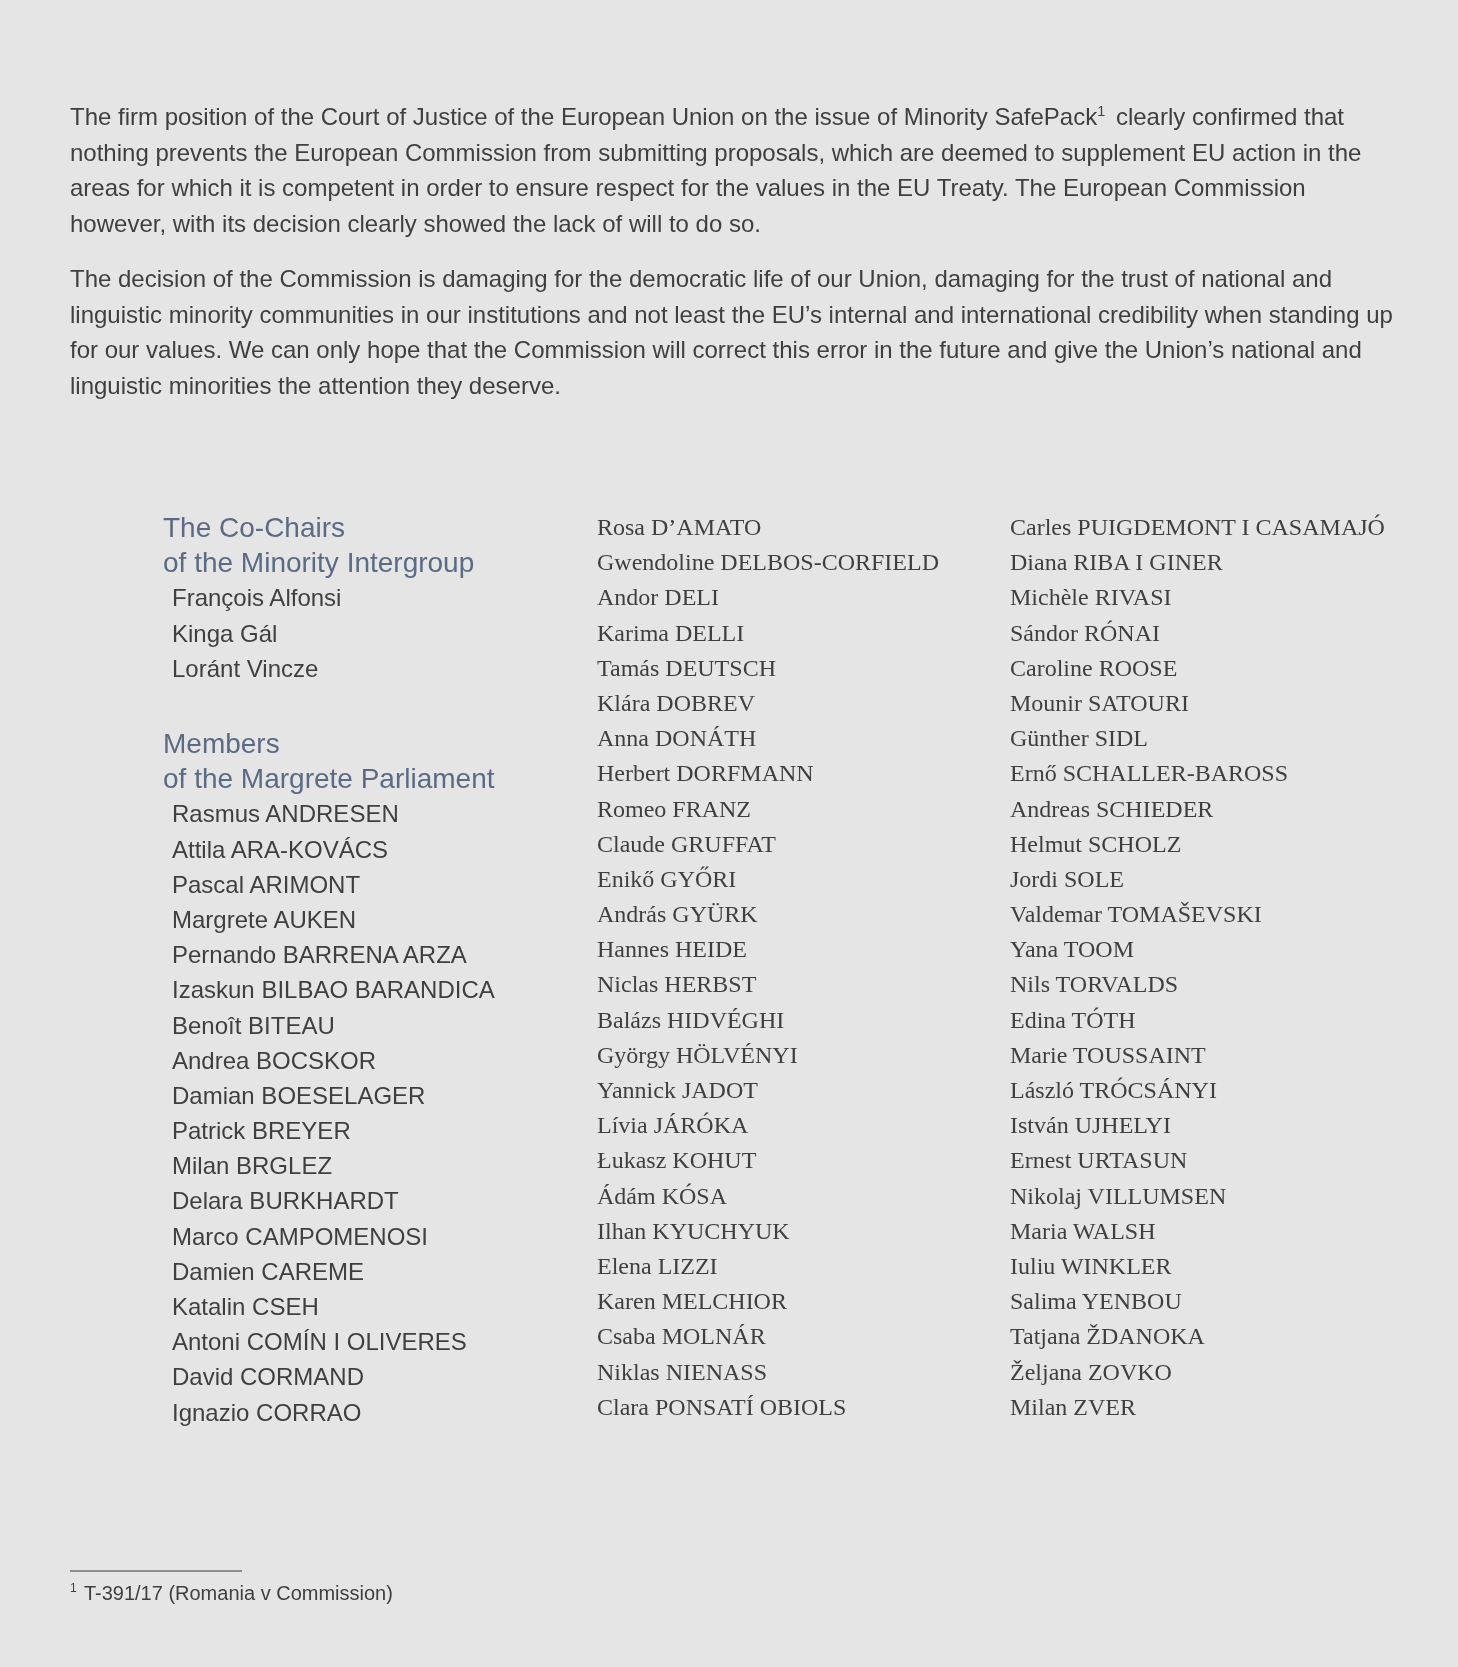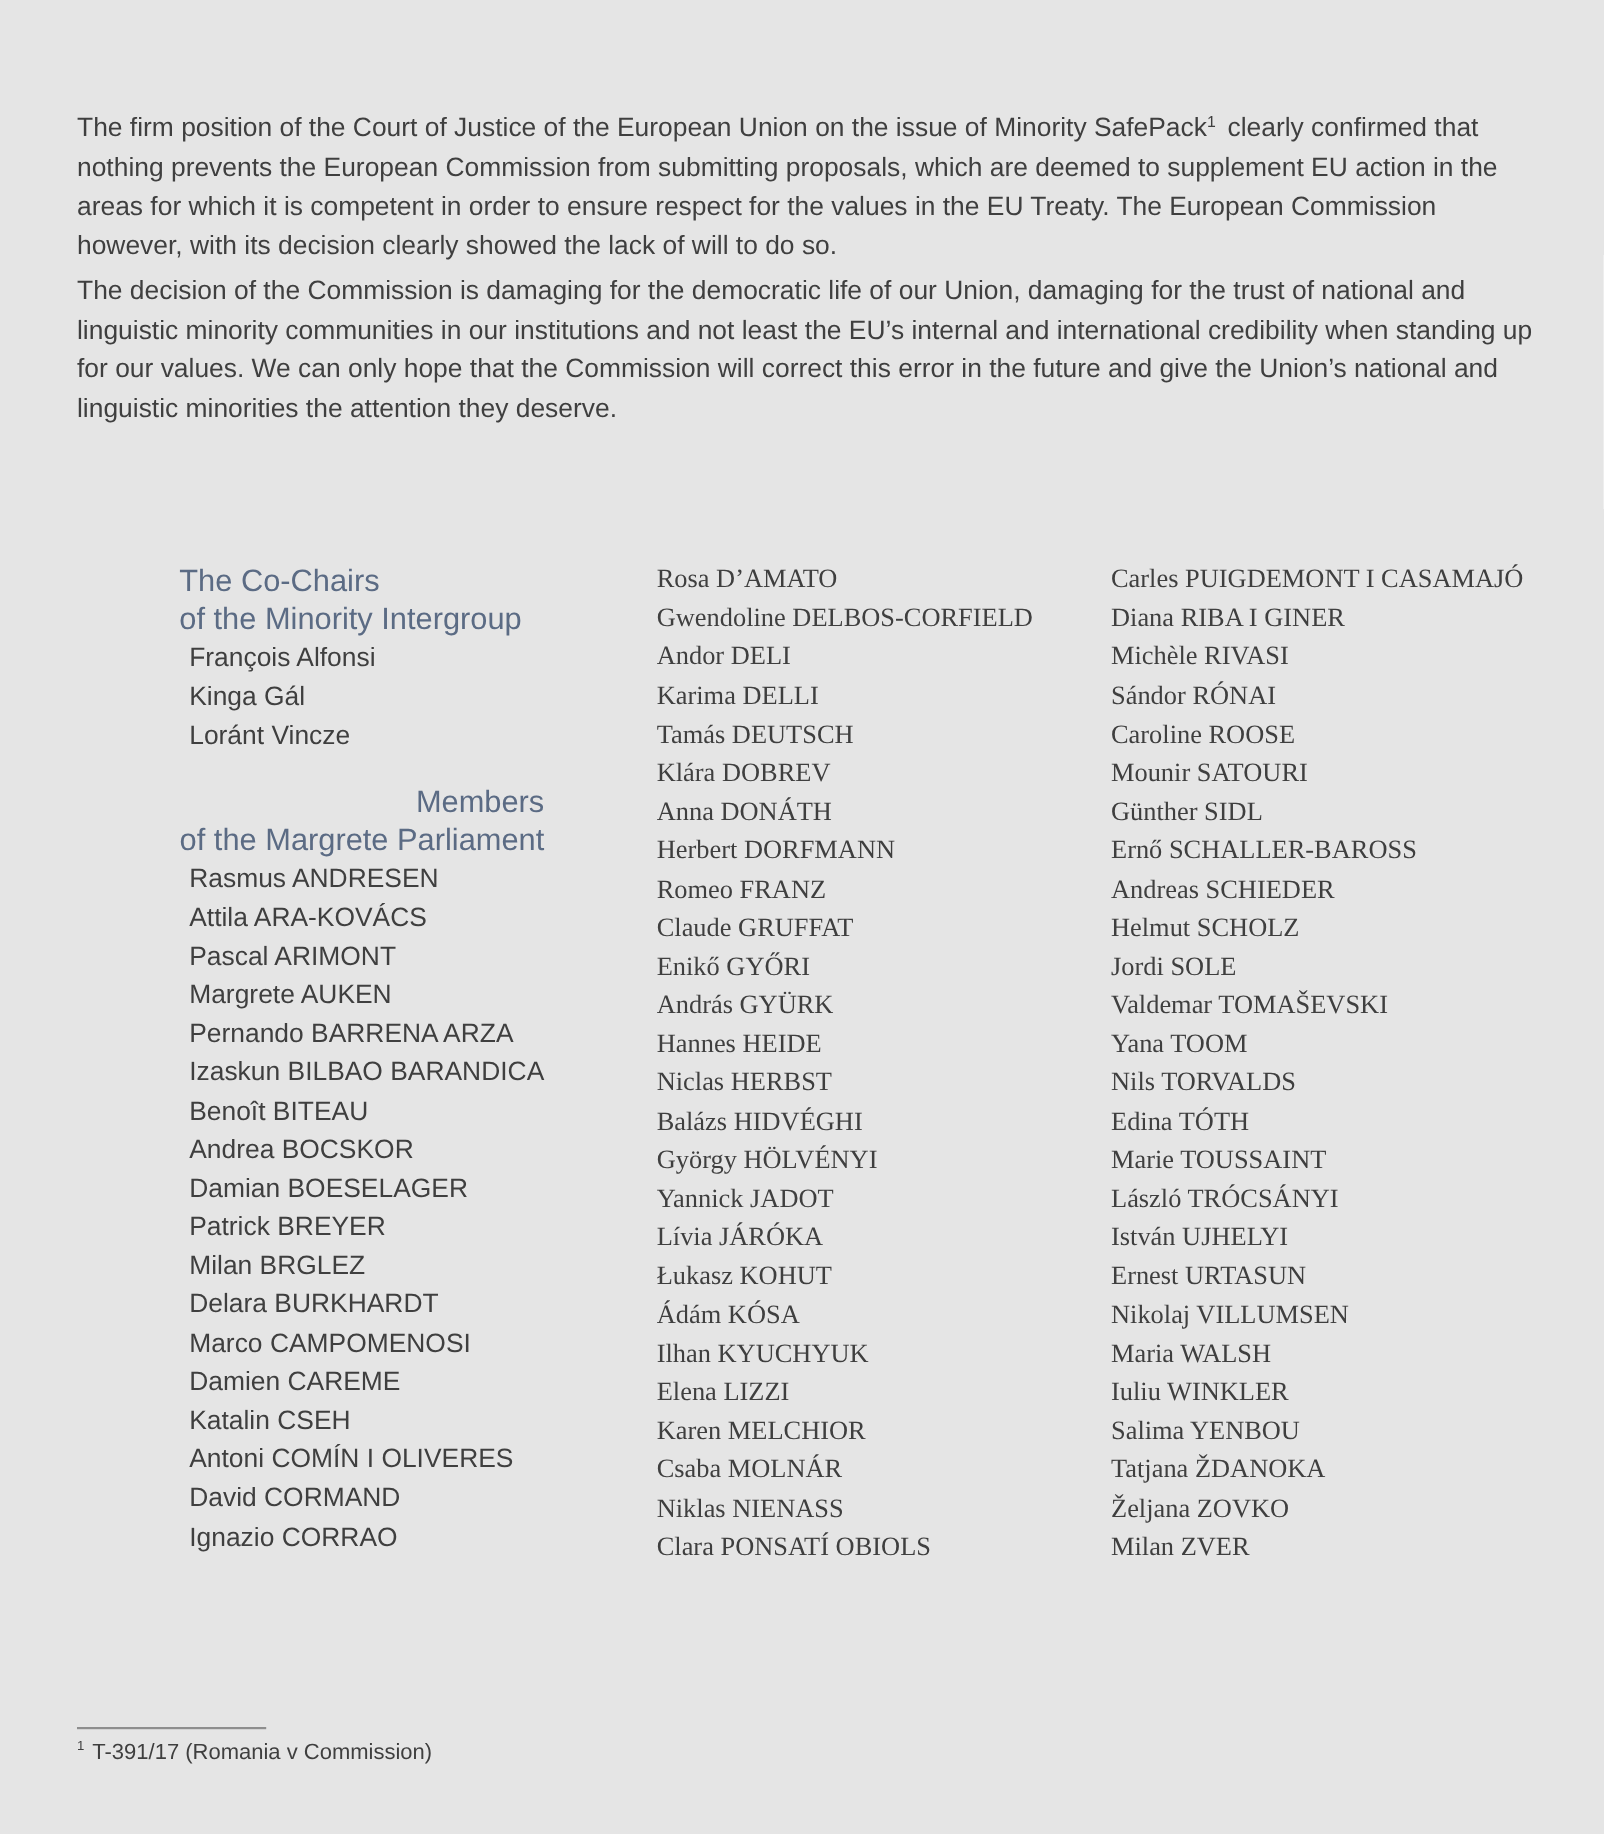--- a/index.html
+++ b/index.html
@@ -15,21 +15,21 @@
   }
   .intro {
     position: absolute;
     left: 70px;
     top: 99px;
     width: 1324px;
     font-size: 24px;
     line-height: 35.5px;
   }
   .intro p { margin: 0; }
-  .intro p + p { margin-top: 6px; }
+  .intro p + p { margin-top: 20px; }
   sup.fnref {
     font-size: 60%;
     line-height: 0;
     vertical-align: super;
     margin-right: 4px;
   }
   .signatories {
     position: absolute;
     left: 0;
     top: 510px;
@@ -43,21 +43,21 @@
     white-space: nowrap;
   }
   .col-1 { left: 163px; }
   .col-2 { left: 597px; }
   .col-3 { left: 1010px; }
   .group-heading {
     color: #5b6b84;
     font-size: 28px;
     line-height: 35.2px;
   }
-  .members-heading { margin-top: 25px; text-align: right; }
+  .members-heading { margin-top: 40px; }
   .name-list { margin-left: 9px; }
   .col-2 .name-list, .col-3 .name-list { margin-left: 0; font-family: Liberation Serif, serif; }
   .name { height: 35.2px; }
   .footnote {
     position: absolute;
     left: 70px;
     top: 1570px;
     font-size: 20px;
     line-height: 24px;
   }

